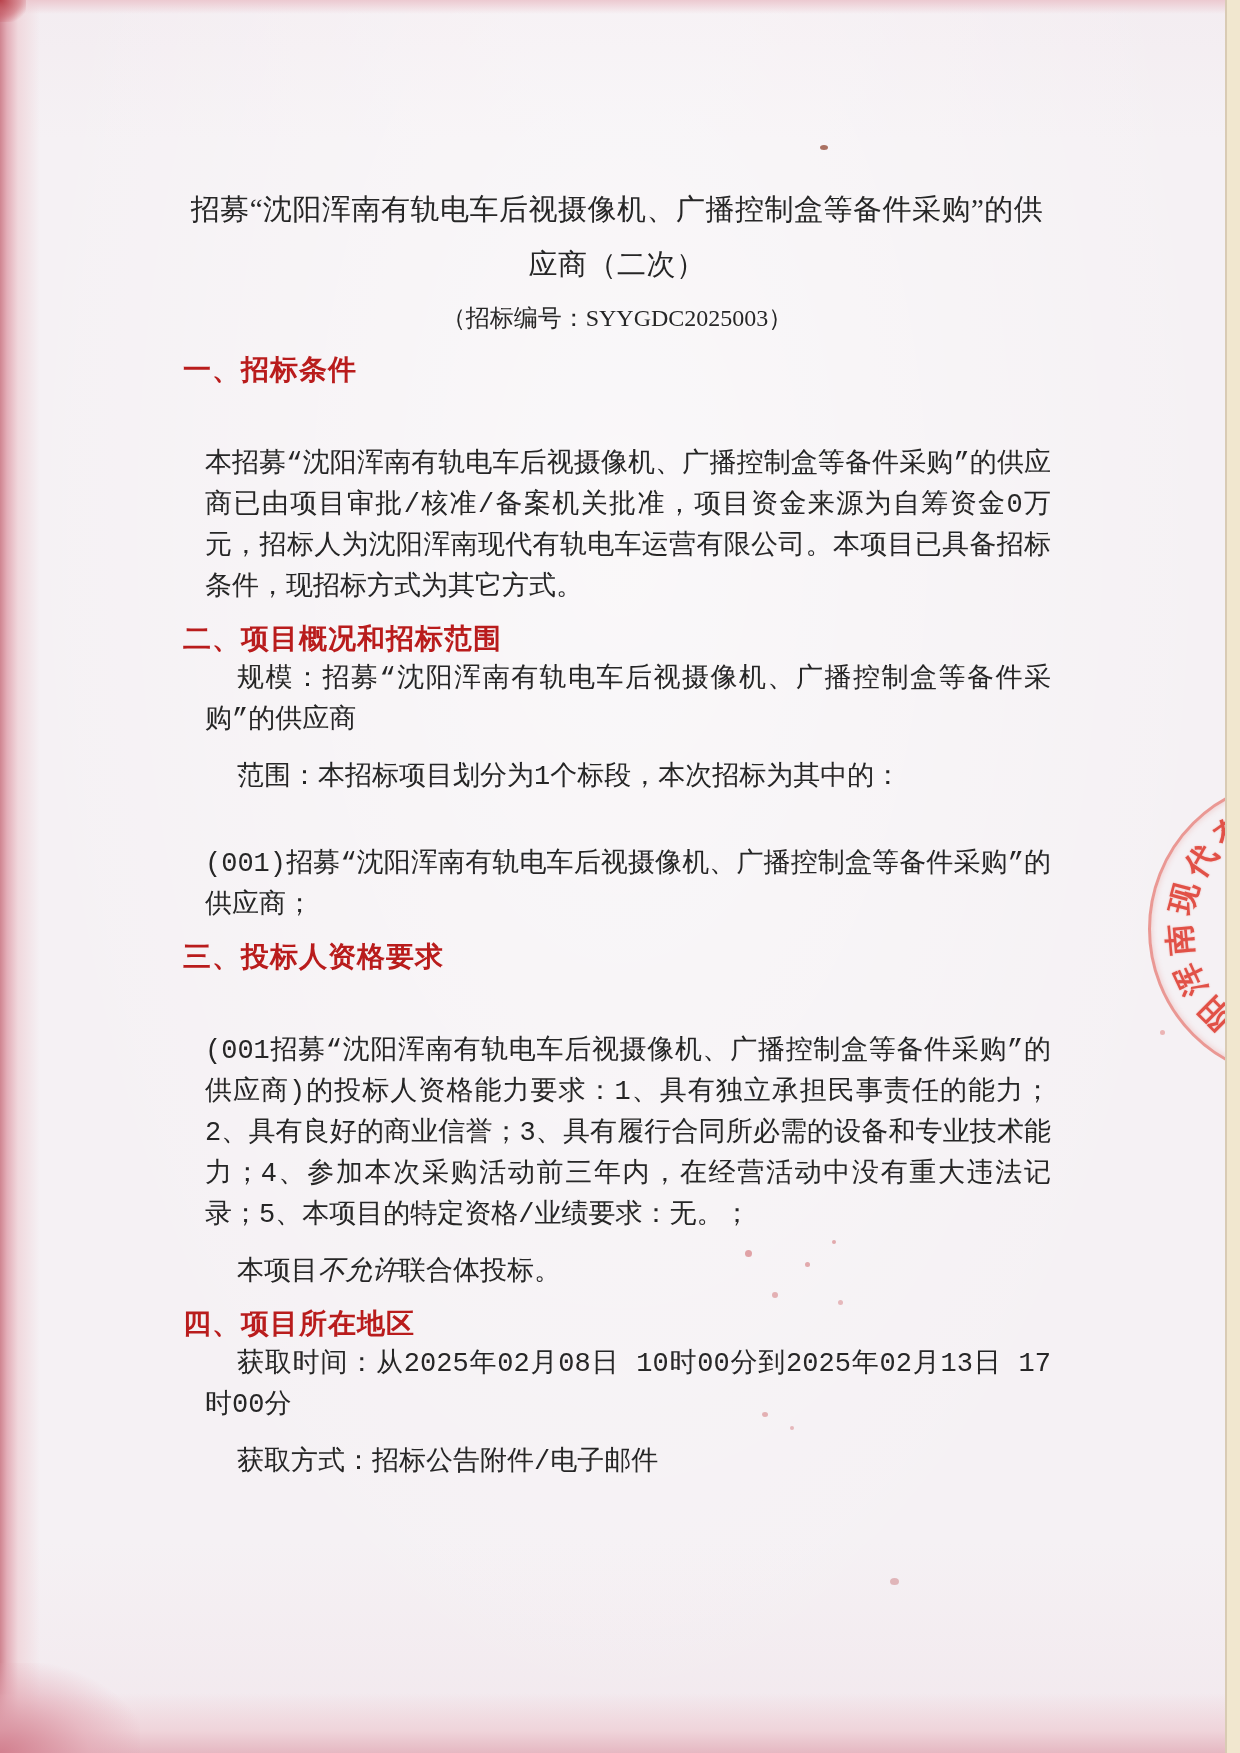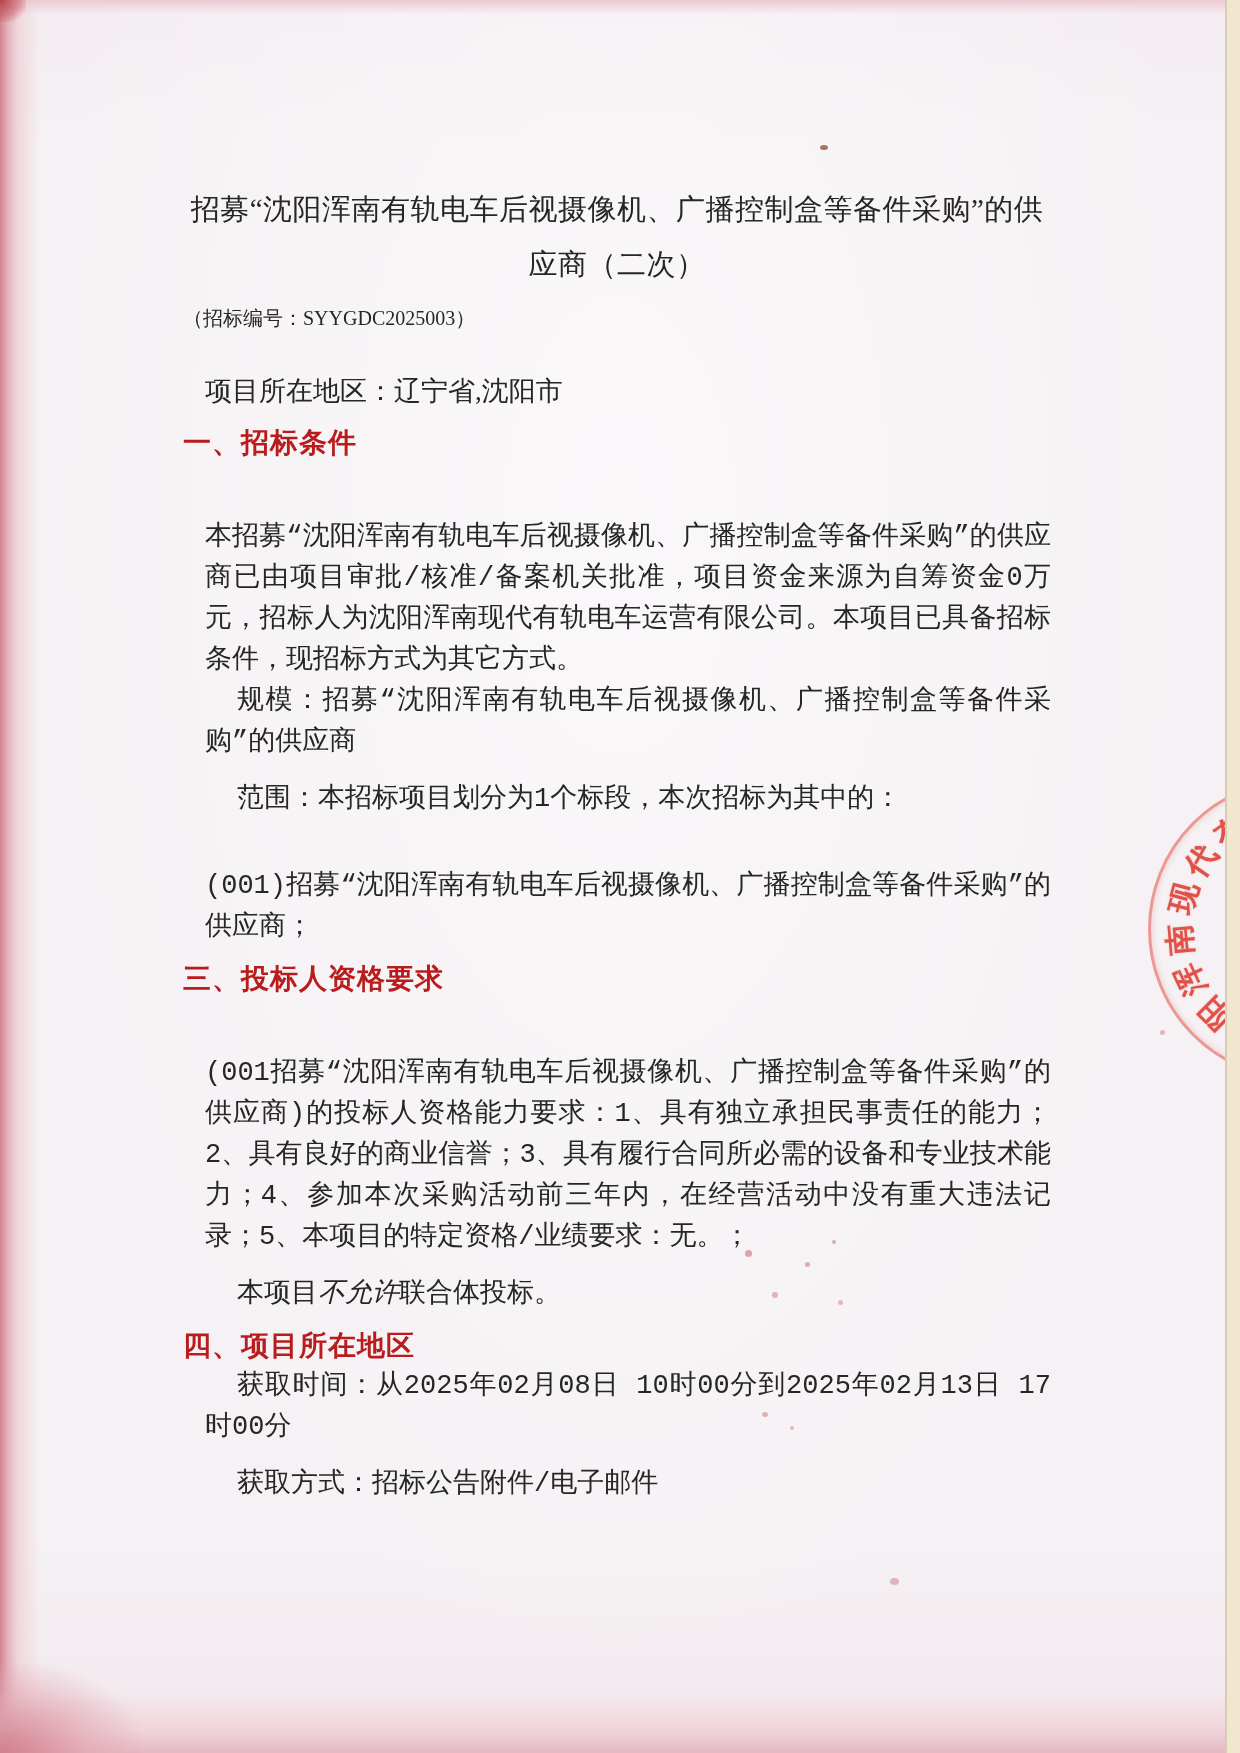--- a/index.html
+++ b/index.html
@@ -25,21 +25,21 @@
   .paper-shade{position:absolute;inset:0;z-index:1;pointer-events:none;
     background:
       radial-gradient(ellipse at 50% 30%, rgba(255,255,255,.5) 0%, rgba(255,255,255,0) 70%),
       linear-gradient(180deg, rgba(240,228,235,.35) 0%, rgba(245,241,244,0) 8%, rgba(245,241,244,0) 88%, rgba(238,220,228,.45) 100%);}
 
   
   .content{position:absolute;left:183px;top:182px;width:868px;z-index:2;
     font-size:27px;line-height:41px;}
   .content p{margin:0;white-space:pre-wrap;}
   .title{text-align:center;font-size:29px;line-height:55px;letter-spacing:.5px;}
-  .subtitle{margin-top:6px !important;font-size:20px;}
+  .subtitle{text-align:center;margin-top:6px !important;font-size:24px;}
   .loc{margin-top:32px !important;margin-left:22px !important;}
   .sec-heading{font-family:"Liberation Sans","DejaVu Sans",sans-serif;font-weight:bold;
     font-size:28px;margin-top:10px !important;letter-spacing:1px;color:#b91c1c;}
   .body-par{margin-left:22px !important;text-align:justify;font-family:Liberation Mono, monospace;}
   .gap-lg{margin-top:54px !important;}
   .gap-md{margin-top:46px !important;}
   .gap-sm{margin-top:16px !important;}
   .indent1{text-indent:32px;}
   .em-italic{font-style:italic;}
 
@@ -59,25 +59,25 @@
 <body>
 
 <div class="page">
 
   <div class="paper-shade"></div>
 
   <div class="content">
     <p class="title">招募“沈阳浑南有轨电车后视摄像机、广播控制盒等备件采购”的供应商（二次）</p>
     <p class="subtitle">（招标编号：SYYGDC2025003）</p>
 
-    <p class="loc">项目所在地区：辽宁省,沈阳市</p>
 
     <p class="sec-heading">一、招标条件</p>
     <p class="body-par gap-lg">本招募“沈阳浑南有轨电车后视摄像机、广播控制盒等备件采购”的供应商已由项目审批/核准/备案机关批准，项目资金来源为自筹资金0万元，招标人为沈阳浑南现代有轨电车运营有限公司。本项目已具备招标条件，现招标方式为其它方式。</p>
 
+    <p class="sec-heading">二、项目概况和招标范围</p>
     <p class="body-par indent1">规模：招募“沈阳浑南有轨电车后视摄像机、广播控制盒等备件采购”的供应商</p>
     <p class="body-par indent1 gap-sm">范围：本招标项目划分为1个标段，本次招标为其中的：</p>
     <p class="body-par gap-md">(001)招募“沈阳浑南有轨电车后视摄像机、广播控制盒等备件采购”的供应商；</p>
 
     <p class="sec-heading">三、投标人资格要求</p>
     <p class="body-par gap-lg">(001招募“沈阳浑南有轨电车后视摄像机、广播控制盒等备件采购”的供应商)的投标人资格能力要求：1、具有独立承担民事责任的能力；2、具有良好的商业信誉；3、具有履行合同所必需的设备和专业技术能力；4、参加本次采购活动前三年内，在经营活动中没有重大违法记录；5、本项目的特定资格/业绩要求：无。；</p>
     <p class="body-par indent1 gap-sm"><span>本项目</span><span class="em-italic">不允许</span><span>联合体投标。</span></p>
 
     <p class="sec-heading">四、项目所在地区</p>
     <p class="body-par indent1">获取时间：从2025年02月08日 10时00分到2025年02月13日 17时00分</p>

